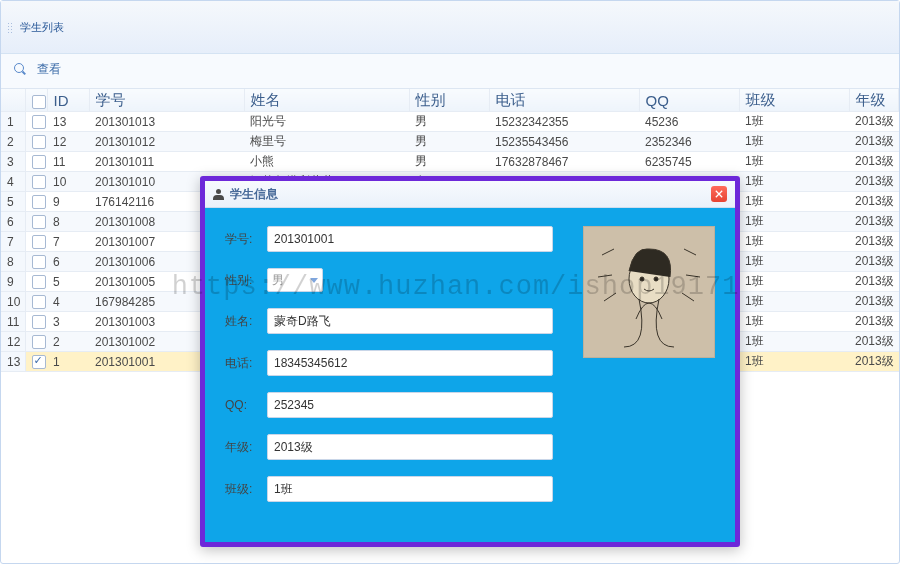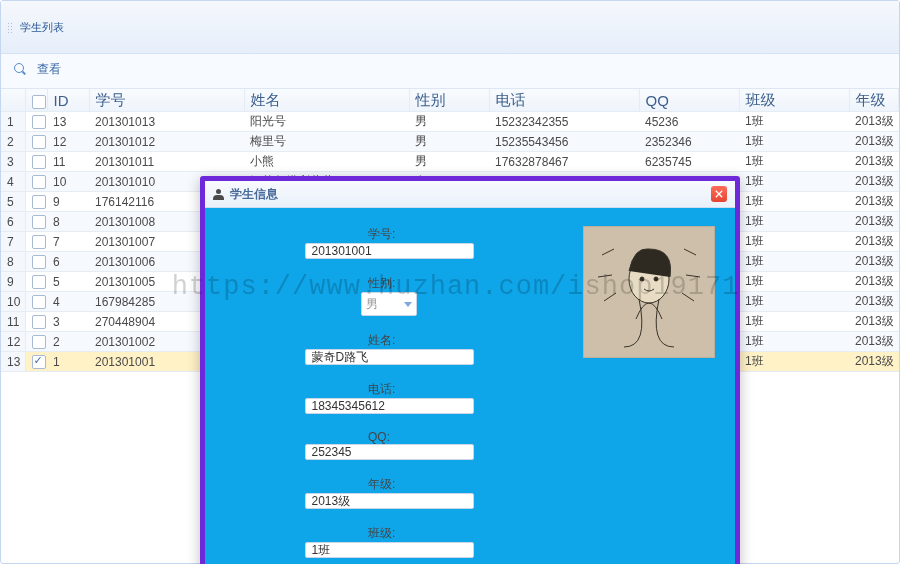--- a/index.html
+++ b/index.html
@@ -30,21 +30,21 @@
   .dialog { position:absolute; left:200px; top:150px; width:530px; background:#0ea5e9; border:5px solid #6d28d9; border-radius:3px; box-shadow:0 3px 14px rgba(0,0,0,0.25);margin-top:26px; }
   .dlg-hdr { height:26px; display:flex; align-items:center; justify-content:space-between; padding:0 8px; background:linear-gradient(#f7fafe,#eaf1fa); border-bottom:1px solid #cfddee; }
   .dlg-title { display:flex; align-items:center; gap:6px; color:#486a99; font-weight:bold; font-size:12px; }
   .person-icon { width:11px; height:11px; position:relative; }
   .person-icon::before { content:""; position:absolute; width:5px; height:5px; border-radius:50%; background:#4a4a4a; left:3px; top:0; }
   .person-icon::after { content:""; position:absolute; width:11px; height:5px; border-radius:4px 4px 0 0; background:#4a4a4a; left:0; top:6px; }
   .close-btn { width:16px; height:16px; border-radius:3px; background:linear-gradient(#ff6b5b,#e64433); display:flex; align-items:center; justify-content:center; cursor:pointer; }
   .close-btn svg { width:8px; height:8px; }
   .dlg-body { display:flex; padding:18px 20px 24px 20px; gap:30px; }
   .form { flex:1; }
-  .form-row { display:flex; align-items:center; margin-bottom:16px;flex-direction:column; }
+  .form-row { display:flex; align-items:center; margin-bottom:16px; }
   .form-row label { width:42px; color:#444; font-size:12px; }
   .form-row input.txt { flex:1; height:24px; border:1px solid #c9d6e8; padding:0 6px; font-size:12px; color:#333; border-radius:2px; }
   .select { width:46px; height:22px; border:1px solid #c9d6e8; display:flex; align-items:center; justify-content:space-between; padding:0 4px; color:#999; font-size:12px; border-radius:2px; background:#fff; cursor:pointer; }
   .select .arrow { width:0; height:0; border-left:4px solid transparent; border-right:4px solid transparent; border-top:5px solid #7fa6dd; }
 
   .photo { width:130px; height:130px; background:#cdbfa9; border:1px solid #bdb09b; display:flex; align-items:center; justify-content:center; overflow:hidden; }
   .sketch { width:100%; height:100%; }
 
   .watermark { position:absolute; left:11px; right:0; top:272px; text-align:center; font-family:Liberation Mono, monospace; font-size:27px; color:rgba(0,0,0,0.18); letter-spacing:1px; pointer-events:none; }
 </style>
@@ -210,21 +210,21 @@
             <td></td>
             <td></td>
             <td></td>
             <td>1班</td>
             <td>2013级</td>
           </tr>
           <tr>
             <td class="rownum">11</td>
             <td class="ckcol"><span class="ck"></span></td>
             <td>3</td>
-            <td>270448904</td>
+            <td>201301003</td>
             <td></td>
             <td></td>
             <td></td>
             <td></td>
             <td>1班</td>
             <td>2013级</td>
           </tr>
           <tr class="alt">
             <td class="rownum">12</td>
             <td class="ckcol"><span class="ck"></span></td>

